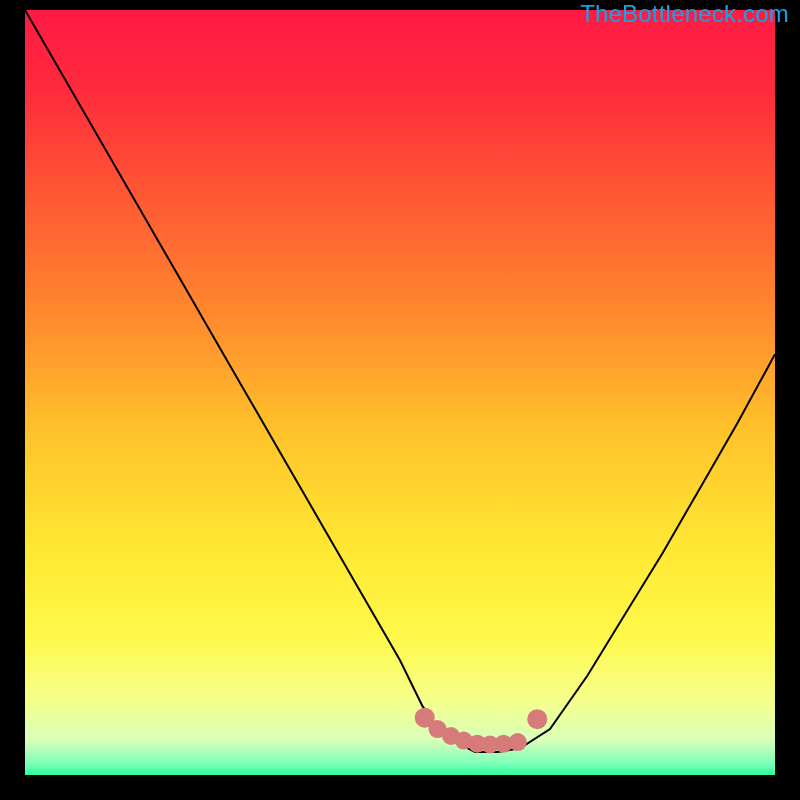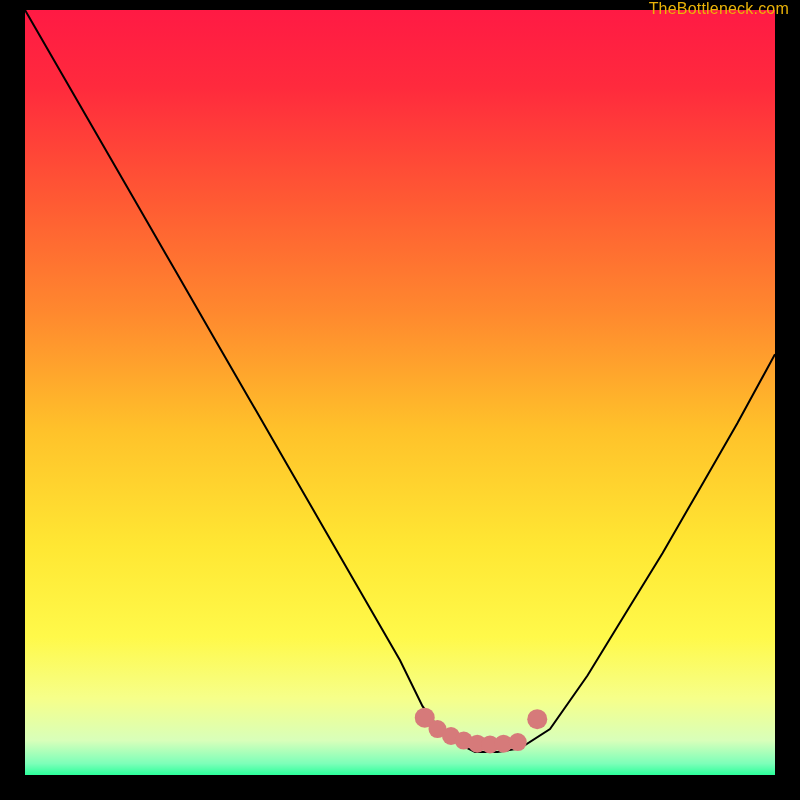--- a/index.html
+++ b/index.html
@@ -35,22 +35,22 @@
     position: absolute;
     left: 0;
     top: 0;
     width: 100%;
     height: 100%;
   }
   .watermark {
     position: absolute;
     top: 0;
     right: 11px;
-    color: #eab308;
-    font-size: 16px;
+    color: #0ea5e9;
+    font-size: 24px;
     font-weight: 500;
     letter-spacing: 0.2px;
     user-select: none;
   }
 </style>
 </head>
 <body>
 
 <div class="stage">
 

